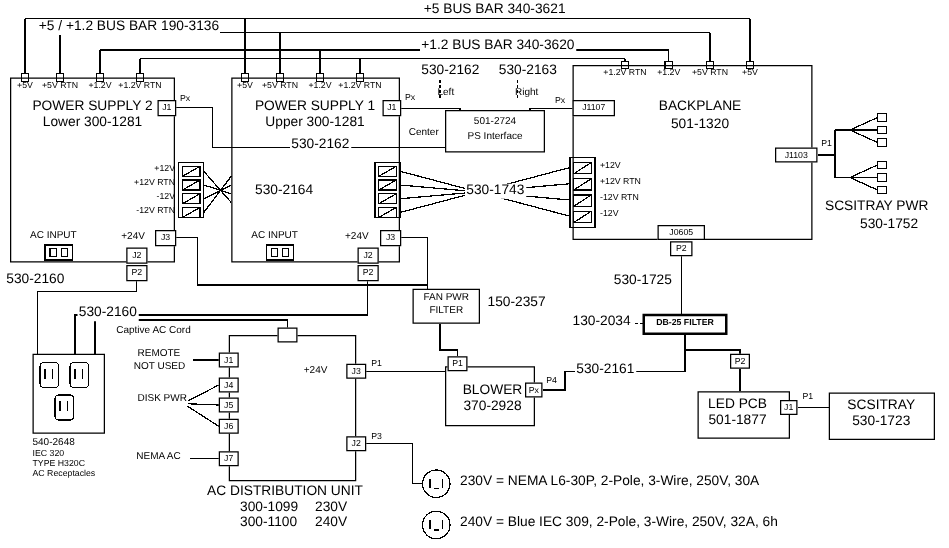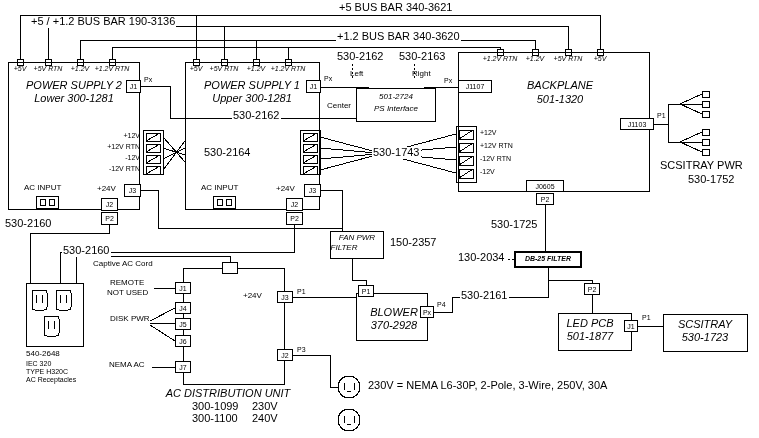--- a/index.html
+++ b/index.html
@@ -6,21 +6,21 @@
   html,body { margin:0; padding:0; background:#fff; }
   body { font-family:"Liberation Sans", sans-serif; color:#000; }
   #diagram { position:relative; width:759px; height:438px; background:#fff; overflow:hidden; }
   svg.wires { position:absolute; left:0; top:0; }
   .box  { position:absolute; border:1px solid #000; background:transparent; }
   .thick{ border-width:2px; }
   .lbl  { position:absolute; font-size:11px; line-height:1.05; white-space:nowrap; }
   .sm   { font-size:8px; }
   .xs   { font-size:7px; }
   .b    { font-weight:bold; }
-  .c    { transform:translateX(-50%); text-align:right;font-style:italic; }
+  .c    { transform:translateX(-50%); text-align:right; }
   .wbg  { background:#fff; padding:0 1px; }
   .rt   { text-align:right; }
   .conn { position:absolute; border:1px solid #000; background:#fff; font-size:7px; line-height:11px; text-align:center; white-space:nowrap; overflow:hidden; }
 </style>
 </head>
 <body>
 
 <div id="diagram">
 
   <svg class="wires" width="759" height="438" viewBox="0 0 759 438" stroke="#000" fill="none" stroke-width="1" shape-rendering="crispEdges">
@@ -258,21 +258,21 @@
   <div class="conn" style="left:277px;top:349px;width:16px;height:12px">J2</div>
   <div class="lbl xs wbg" style="left:296px;top:346px">P3</div>
   <div class="lbl c" style="left:228px;top:388px">AC DISTRIBUTION UNIT</div>
   <div class="lbl" style="left:192px;top:401px">300-1099</div>
   <div class="lbl" style="left:252px;top:401px">230V</div>
   <div class="lbl" style="left:192px;top:413px">300-1100</div>
   <div class="lbl" style="left:252px;top:413px">240V</div>
 
   <div class="box" style="left:330px;top:231px;width:54px;height:28px"></div>
   <div class="lbl sm c" style="left:357px;top:234px">FAN PWR</div>
-  <div class="lbl sm c" style="left:344px;top:244px">FILTER</div>
+  <div class="lbl sm c" style="left:357px;top:244px">FILTER</div>
   <div class="lbl" style="left:390px;top:237px">150-2357</div>
 
   <div class="box" style="left:356px;top:293px;width:72px;height:48px"></div>
   <div class="conn" style="left:358px;top:285px;width:16px;height:12px">P1</div>
   <div class="lbl c" style="left:394px;top:307px">BLOWER</div>
   <div class="lbl c" style="left:394px;top:320px">370-2928</div>
   <div class="conn" style="left:420px;top:306px;width:14px;height:12px">Px</div>
   <div class="lbl xs" style="left:437px;top:301px">P4</div>
 
   <div class="lbl wbg" style="left:490px;top:219px">530-1725</div>
@@ -284,14 +284,15 @@
   <div class="box" style="left:558px;top:313px;width:74px;height:38px"></div>
   <div class="lbl c" style="left:590px;top:318px">LED PCB</div>
   <div class="lbl c" style="left:590px;top:331px">501-1877</div>
   <div class="conn" style="left:624px;top:320px;width:14px;height:12px">J1</div>
   <div class="lbl xs" style="left:642px;top:314px">P1</div>
   <div class="box" style="left:663px;top:314px;width:85px;height:38px"></div>
   <div class="lbl c" style="left:705px;top:319px">SCSITRAY</div>
   <div class="lbl c" style="left:705px;top:332px">530-1723</div>
 
   <div class="lbl" style="left:368px;top:380px">230V = NEMA L6-30P, 2-Pole, 3-Wire, 250V, 30A</div>
+  <div class="lbl" style="left:368px;top:413px">240V = Blue IEC 309, 2-Pole, 3-Wire, 250V, 32A, 6h</div>
 
 </div>
 
 </body></html>

